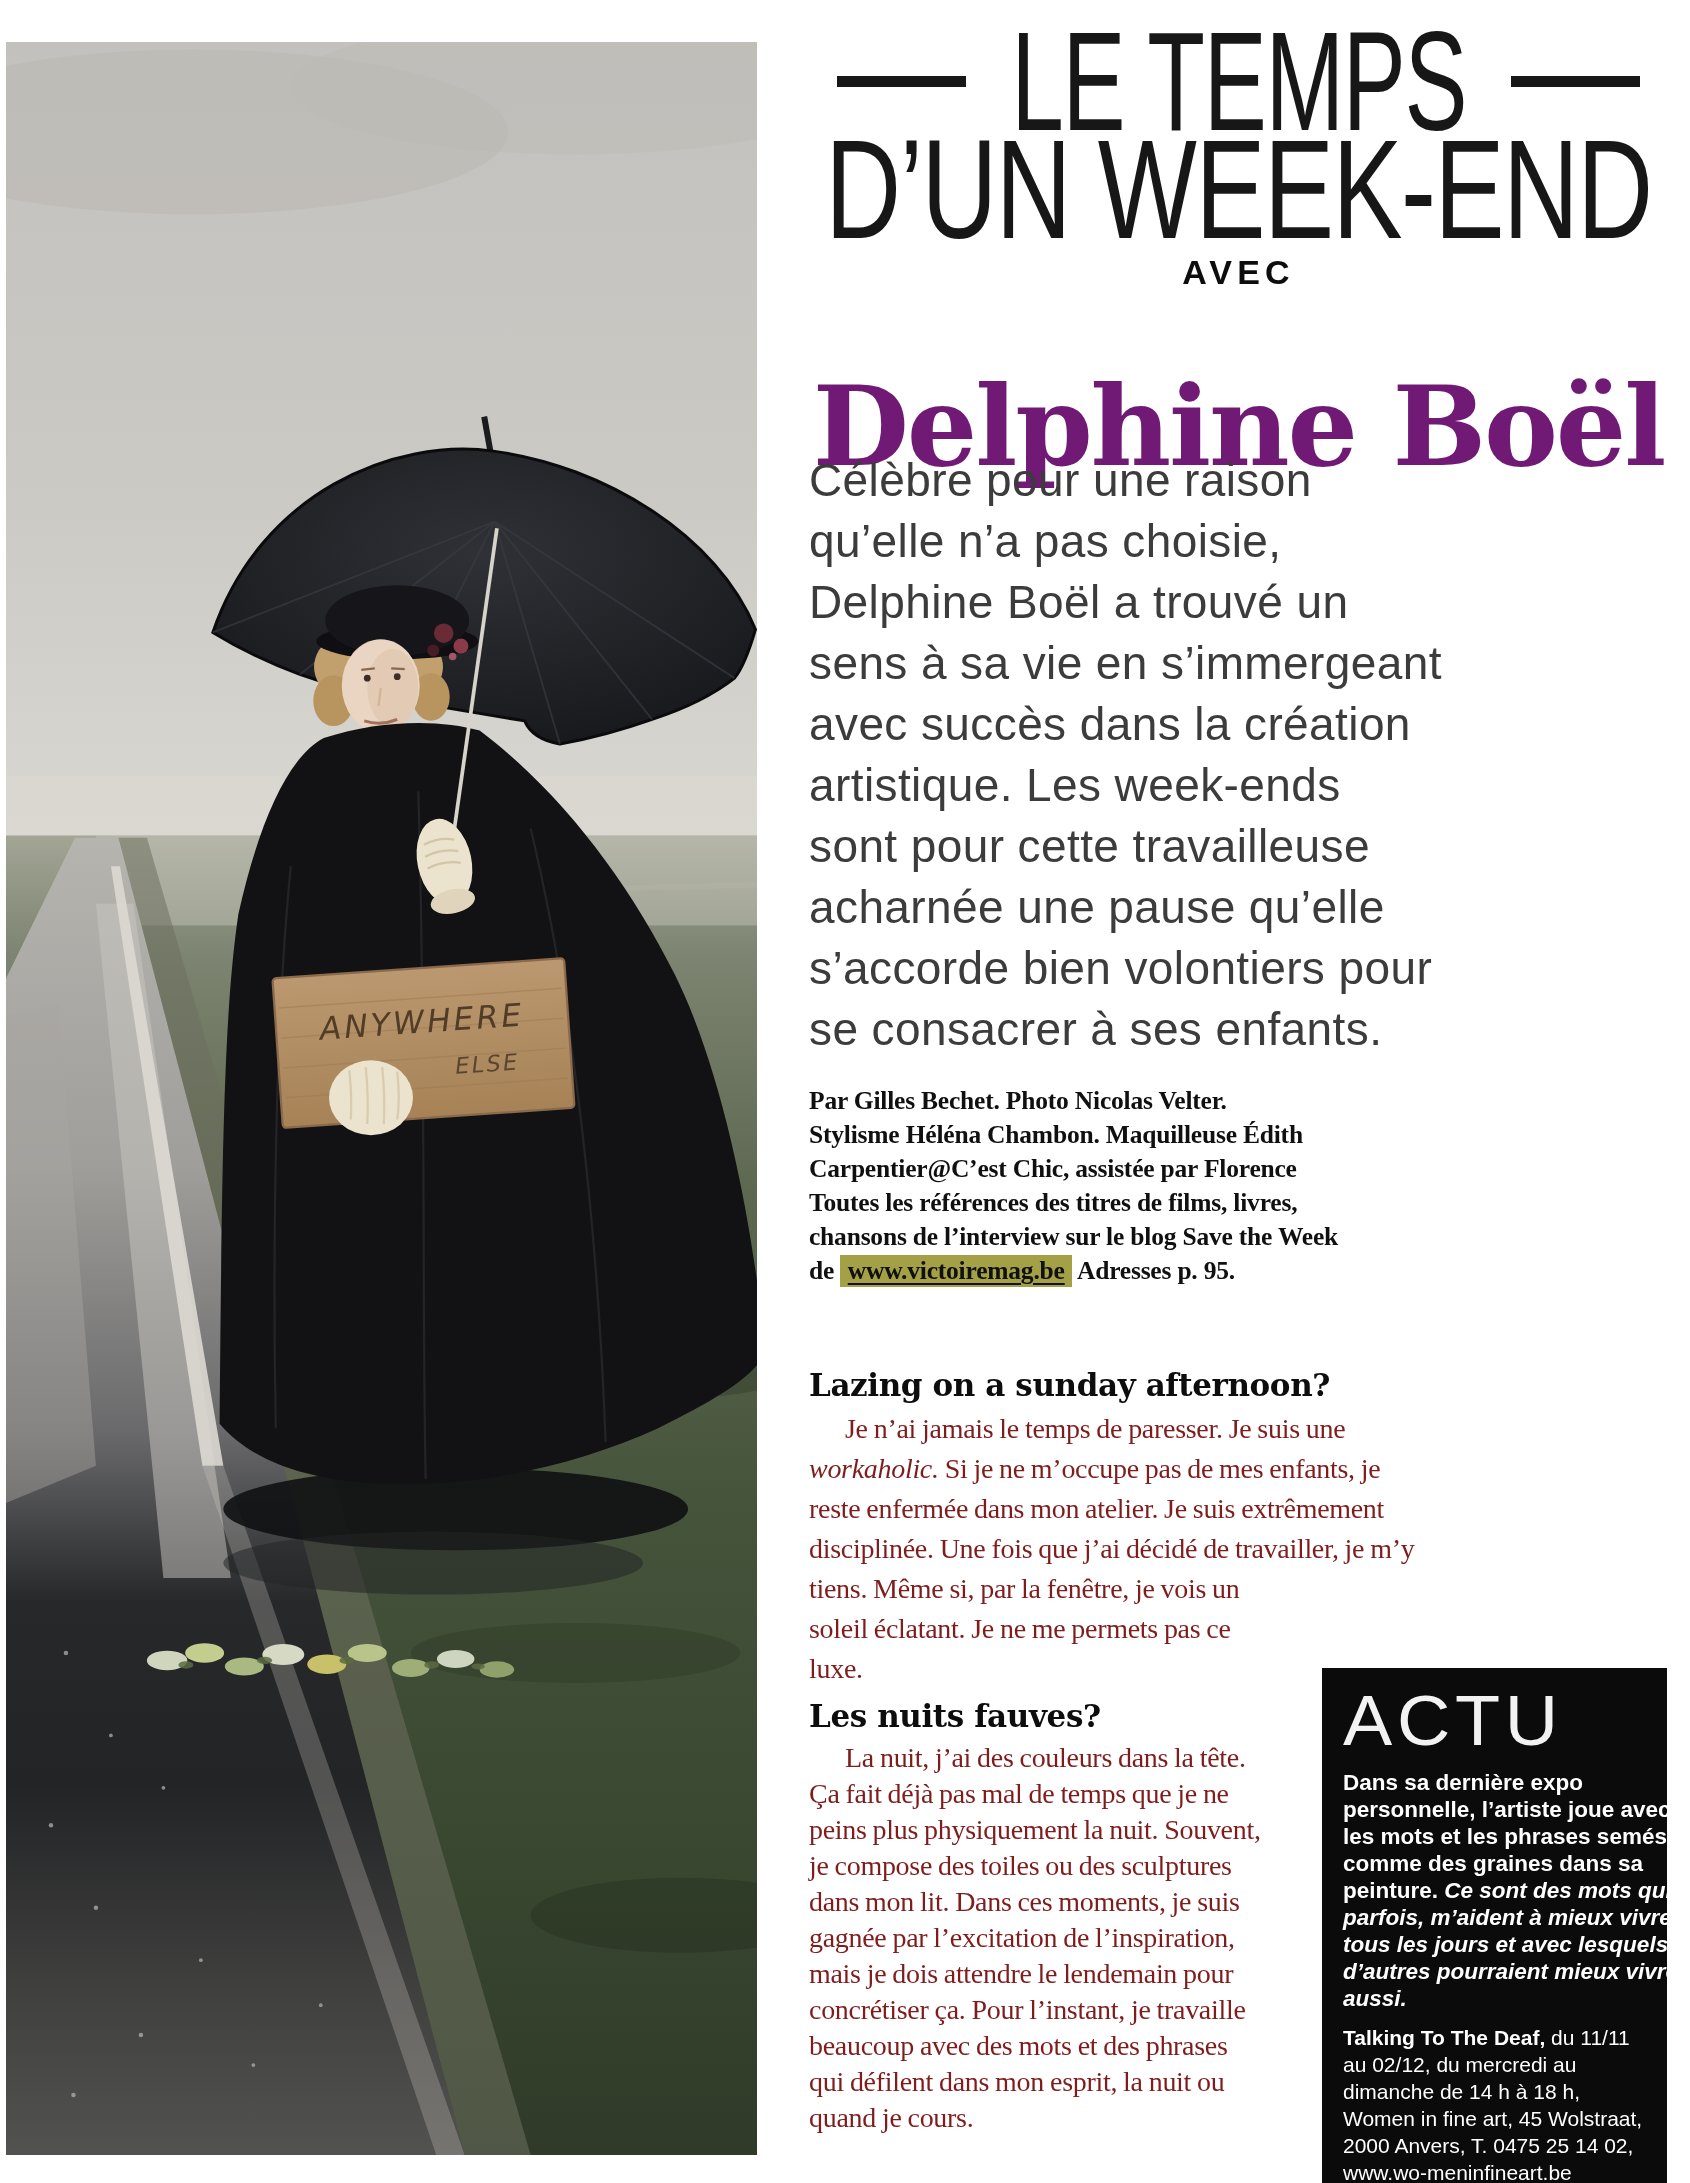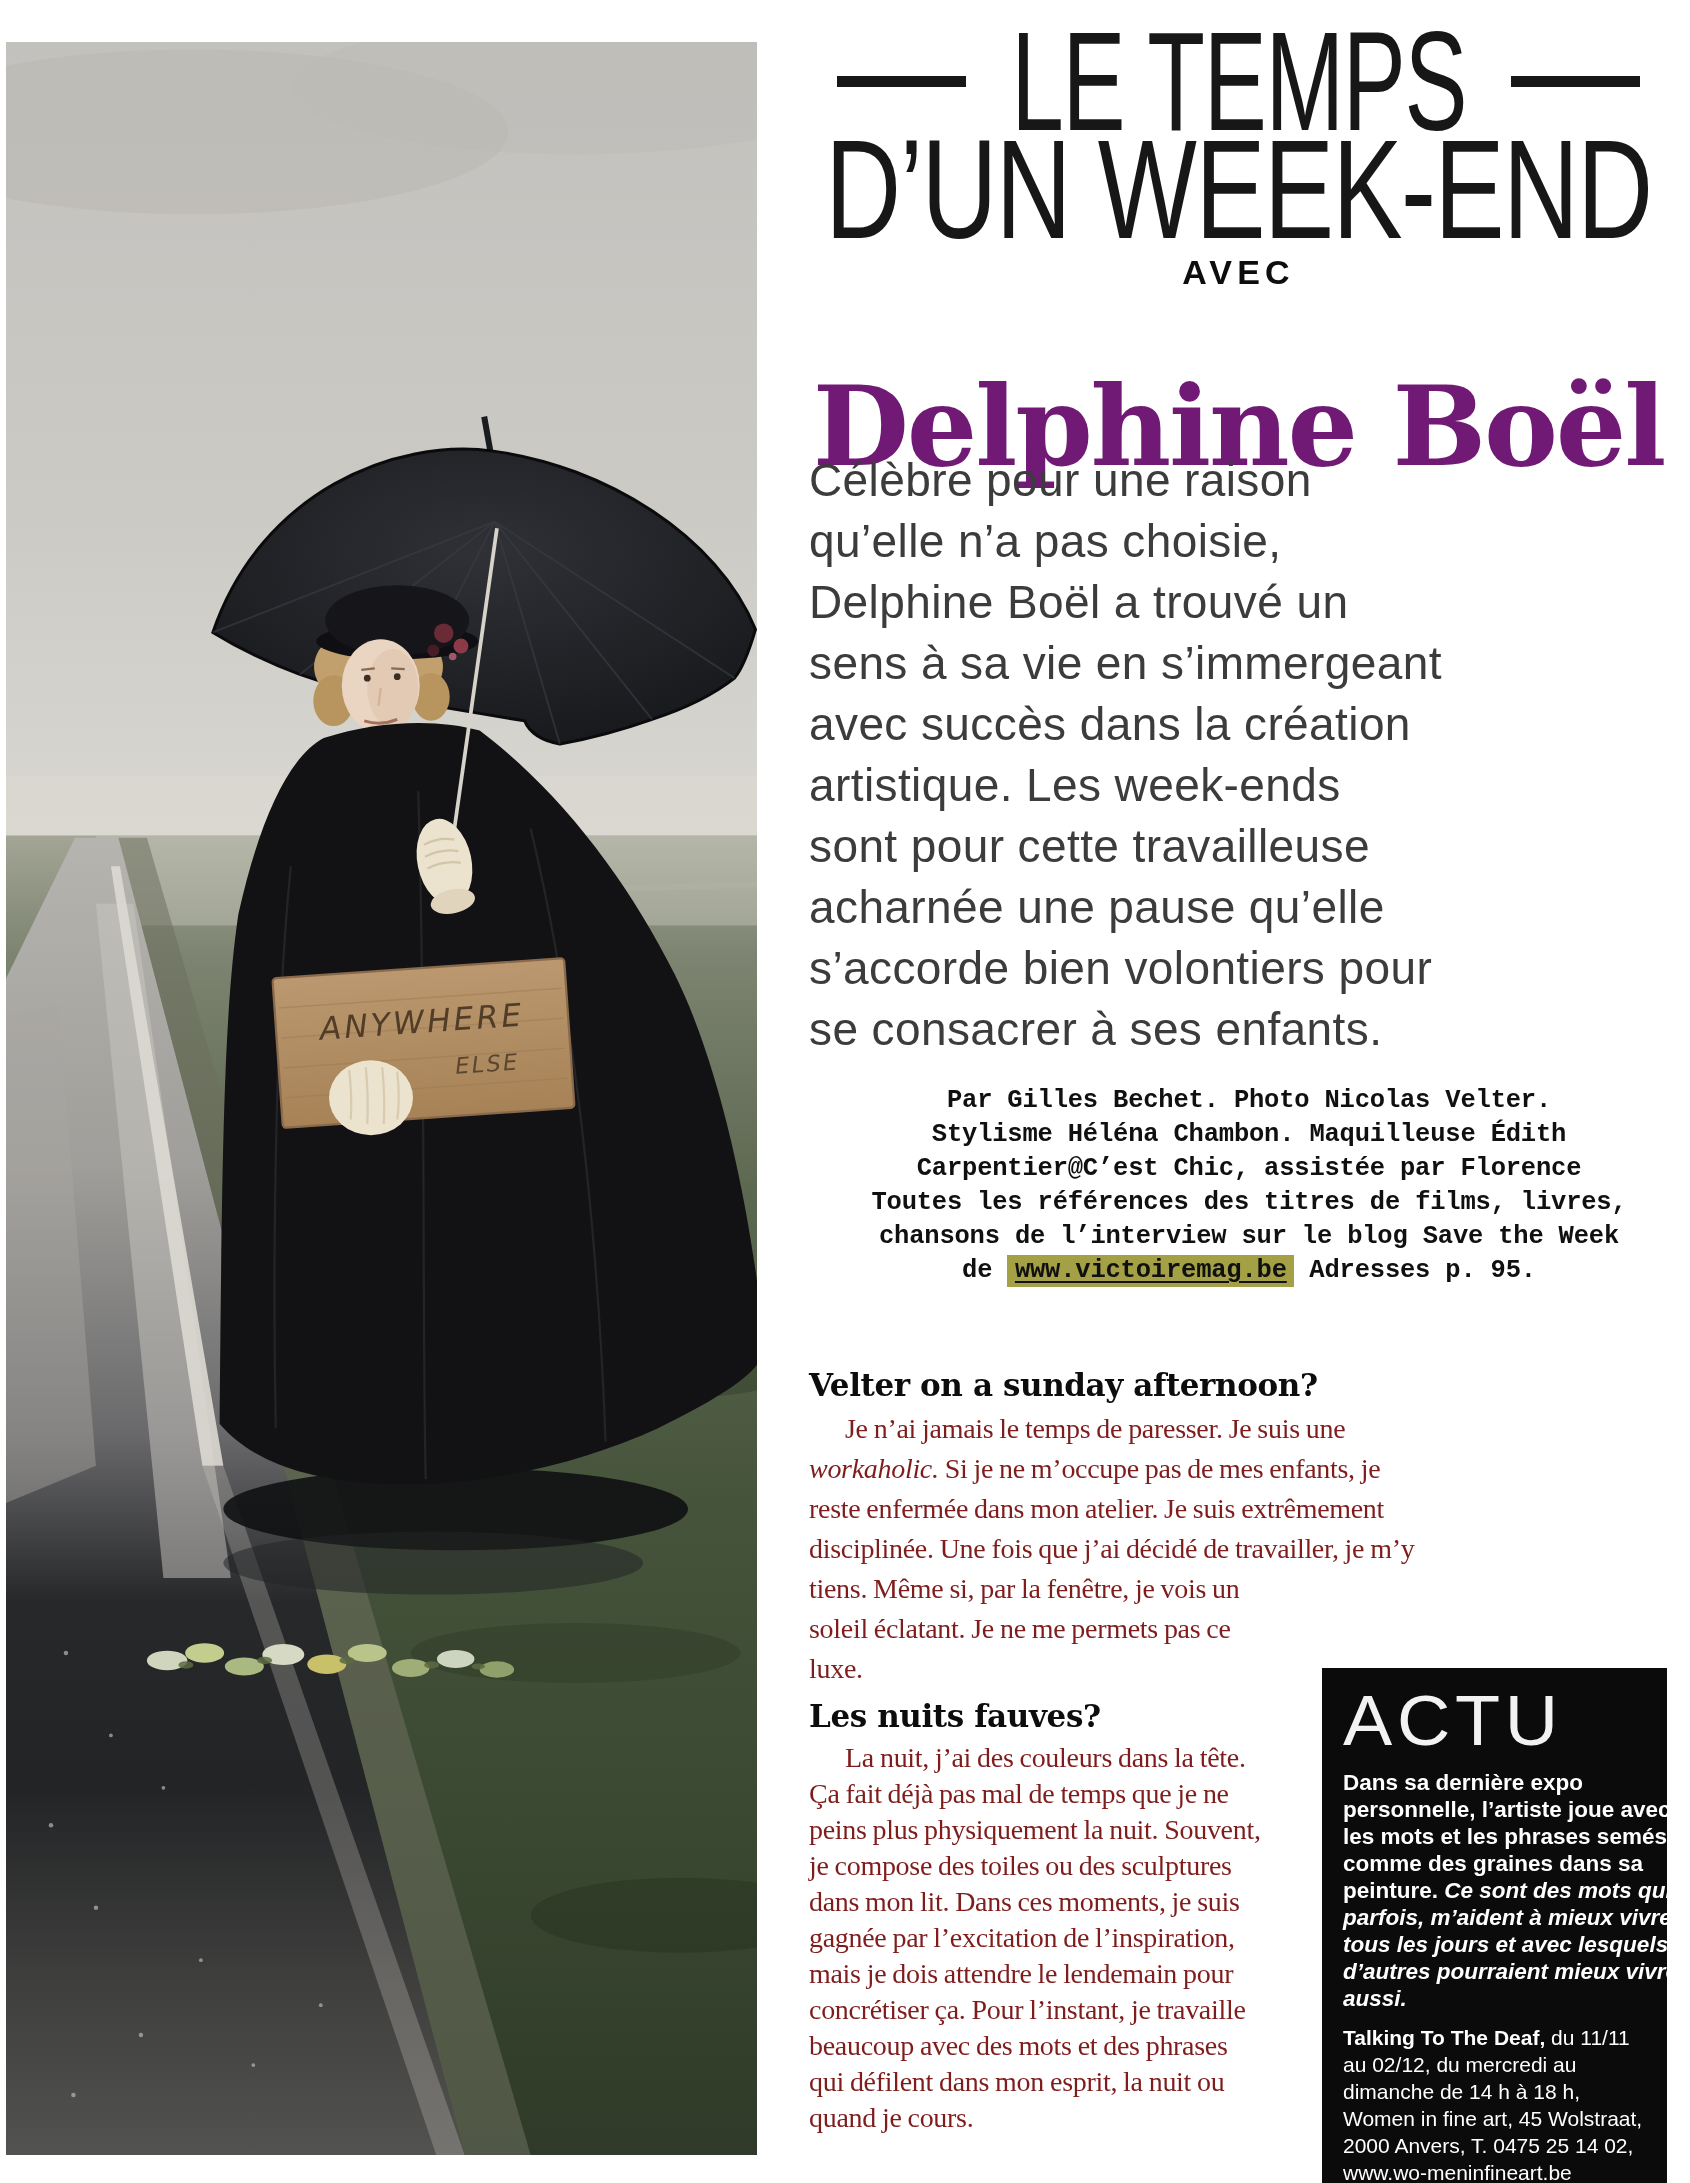--- a/index.html
+++ b/index.html
@@ -21,22 +21,22 @@
   .bigname{position:absolute;left:809px;top:291px;width:859px;text-align:center;
            font-family:"DejaVu Serif",serif;font-weight:800;font-size:111px;
            letter-spacing:-2.2px;line-height:1.1;color:#701a75;white-space:nowrap;}
 
   
   .intro{position:absolute;left:809px;top:450px;width:873px;
          font-size:46px;line-height:61px;font-weight:300;color:#3c3c3c;letter-spacing:0.4px;}
 
   
   .credits{position:absolute;left:809px;top:1084px;width:880px;
-           font-family:Liberation Mono, monospace;font-weight:700;font-size:25.5px;
-           line-height:34px;color:#101010;letter-spacing:-0.2px;text-align:center;}
+           font-family:Liberation Serif, serif;font-weight:700;font-size:25.5px;
+           line-height:34px;color:#101010;letter-spacing:-0.2px;}
   .credits .hl{background:#a3a045;padding:0.7px 7.5px 2.2px;text-decoration:underline;
                text-decoration-thickness:2.2px;text-underline-offset:3.7px;cursor:pointer;}
 
   
   .qa{position:absolute;left:809px;top:1367px;width:862px;}
   .qa-h{font-family:"DejaVu Serif",serif;font-weight:800;font-size:31px;line-height:36px;
         letter-spacing:-0.4px;color:#0d0d0d;margin:0 0 6px 0;}
   .qa-h.second{margin-top:9px;}
   .bodyline{font-family:"Liberation Serif",serif;font-size:28px;letter-spacing:-0.3px;
             word-spacing:-0.7px;color:#7f1d1d;white-space:nowrap;}
@@ -283,21 +283,21 @@
     <div>Stylisme Héléna Chambon. Maquilleuse Édith</div>
     <div>Carpentier@C’est Chic, assistée par Florence</div>
     <div>Toutes les références des titres de films, livres,</div>
     <div>chansons de l’interview sur le blog Save the Week</div>
     <div>
       <span>de </span><span class="hl">www.victoiremag.be</span><span> Adresses p. 95.</span>
     </div>
   </div>
 
   <div class="qa">
-    <h3 class="qa-h">Velter on a sunday afternoon?</h3>
+    <h3 class="qa-h">Lazing on a sunday afternoon?</h3>
     <div class="p1">
       <div class="bodyline ind">Je n’ai jamais le temps de paresser. Je suis une</div>
       <div class="bodyline"><span class="it">workaholic.</span><span> Si je ne m’occupe pas de mes enfants, je</span></div>
       <div class="bodyline">reste enfermée dans mon atelier. Je suis extrêmement</div>
       <div class="bodyline">disciplinée. Une fois que j’ai décidé de travailler, je m’y</div>
       <div class="bodyline">tiens. Même si, par la fenêtre, je vois un</div>
       <div class="bodyline">soleil éclatant. Je ne me permets pas ce</div>
       <div class="bodyline">luxe.</div>
     </div>
 

